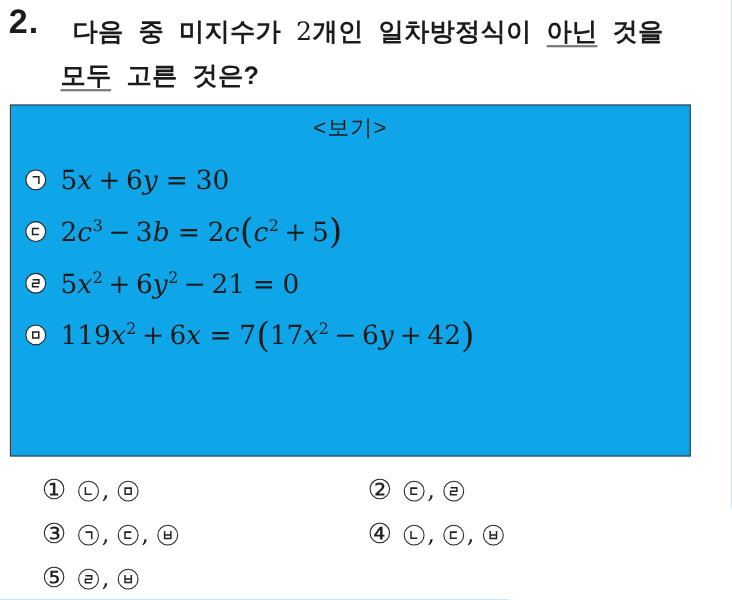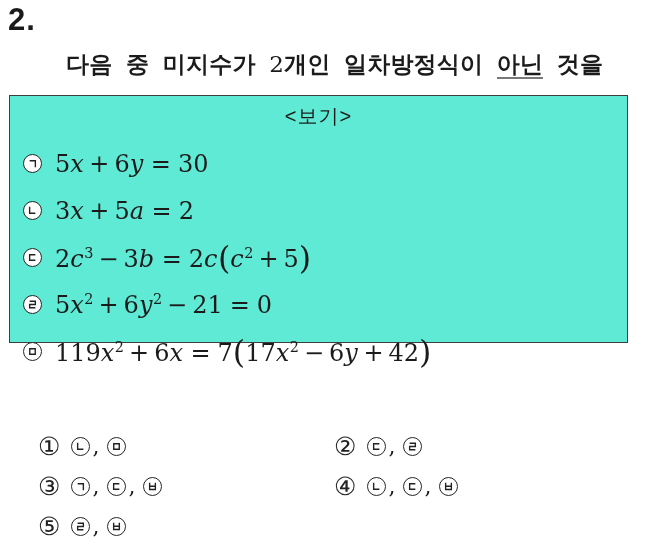--- a/index.html
+++ b/index.html
@@ -13,31 +13,30 @@
 
   
   .qnum {
     position:absolute; left:8px; top:2px;
     font-size:31px; font-weight:700; letter-spacing:1px;
   }
   .qtitle {
     position:absolute; left:55px; top:9px; width:590px;
     font-size:23px; font-weight:700; line-height:39px; word-spacing:7px;
     letter-spacing:0.2px;
-    margin-top:36px;
   }
   .tline1 { padding-left:11px; }
   .seg { white-space:pre; }
   .seg.u { border-bottom:2.5px solid #787878; padding-bottom:0px; }
   .seg.serif { font-family:"DejaVu Serif", serif; font-weight:500; }
 
   
   .bogi-box {
-    position:absolute; left:9px; top:95px; width:619px; height:248px;
-    border:1.6px solid #3e3e3e; background:#5eead4; box-sizing:border-box;
+    position:absolute; left:9px; top:95px; width:619px; height:320px;
+    border:1.6px solid #3e3e3e; background:#0ea5e9; box-sizing:border-box;
   }
   .bogi-header {
     text-align:center; margin-top:7px;
     font-size:20px; font-weight:500; letter-spacing:1px;
   }
   .eq-list { position:absolute; left:13px; top:44px; right:8px; }
   .eq-row { height:47px; display:flex; align-items:center; gap:13px; }
 
   
   .chc {
@@ -70,156 +69,149 @@
 </style>
 </head>
 <body>
 
 <div class="page">
 
   <span class="qnum">2.</span>
 
   <div class="qtitle">
     <div class="tline tline1" id="tline1"><span class="seg">다음 중 미지수가 </span><span class="seg serif">2</span><span class="seg">개인 일차방정식이 </span><span class="seg u">아닌</span><span class="seg"> 것을</span></div>
+    <div class="tline tline2" id="tline2"><span class="seg u">모두</span><span class="seg"> 고른 것은?</span></div>
   </div>
 
   <div class="bogi-box">
     <div class="bogi-header">&lt;보기&gt;</div>
     <div class="eq-list" id="eqList">
         <div class="eq-row">
           <span class="chc">
             <svg viewBox="0 0 10 10" width="11" height="11" aria-hidden="true">
               <path d="M2.4,2.5 H7.6 V8.4" fill="none" stroke="#222" stroke-width="1.25"></path>
             </svg>
           </span>
           <span class="math"><span class="num">5</span><span class="var">x</span><span class="op">+</span><span class="num">6</span><span class="var">y</span><span class="eqs">=</span><span class="num">30</span></span>
         </div>
         <div class="eq-row">
           <span class="chc">
             <svg viewBox="0 0 10 10" width="11" height="11" aria-hidden="true">
+              <path d="M7.6,2.5 H2.4 V7.5 H7.6" fill="none" stroke="#222" stroke-width="1.25"></path>
+            </svg>
+          </span>
+          <span class="math"><span class="num">2</span><span class="var">c</span><sup class="num">3</sup><span class="op">−</span><span class="num">3</span><span class="var">b</span><span class="eqs">=</span><span class="num">2</span><span class="var">c</span><span class="paren">(</span><span class="var">c</span><sup class="num">2</sup><span class="op">+</span><span class="num">5</span><span class="paren">)</span></span>
+        </div>
+        <div class="eq-row">
+          <span class="chc">
+            <svg viewBox="0 0 10 10" width="11" height="11" aria-hidden="true">
+              <path d="M2.4,2.1 H7.6 V5 H2.4 V7.9 H7.6" fill="none" stroke="#222" stroke-width="1.25"></path>
+            </svg>
+          </span>
+          <span class="math"><span class="num">5</span><span class="var">x</span><sup class="num">2</sup><span class="op">+</span><span class="num">6</span><span class="var">y</span><sup class="num">2</sup><span class="op">−</span><span class="num">21</span><span class="eqs">=</span><span class="num">0</span></span>
+        </div>
+        <div class="eq-row">
+          <span class="chc">
+            <svg viewBox="0 0 10 10" width="11" height="11" aria-hidden="true">
+              <path d="M2.5,2.5 H7.5 V7.5 H2.5 Z" fill="none" stroke="#222" stroke-width="1.25"></path>
+            </svg>
+          </span>
+          <span class="math"><span class="num">119</span><span class="var">x</span><sup class="num">2</sup><span class="op">+</span><span class="num">6</span><span class="var">x</span><span class="eqs">=</span><span class="num">7</span><span class="paren">(</span><span class="num">17</span><span class="var">x</span><sup class="num">2</sup><span class="op">−</span><span class="num">6</span><span class="var">y</span><span class="op">+</span><span class="num">42</span><span class="paren">)</span></span>
+        </div>
+      </div>
+  </div>
+
+  <div class="choices" id="choices">
+      <div class="choice">
+        <span class="cnum">①</span>
+        <span class="cmarks">
+          <span class="chc">
+            <svg viewBox="0 0 10 10" width="11" height="11" aria-hidden="true">
               <path d="M2.4,1.6 V7.5 H7.6" fill="none" stroke="#222" stroke-width="1.25"></path>
             </svg>
           </span>
-          <span class="math"><span class="num">3</span><span class="var">x</span><span class="op">+</span><span class="num">5</span><span class="var">a</span><span class="eqs">=</span><span class="num">2</span></span>
-        </div>
-        <div class="eq-row">
-          <span class="chc">
-            <svg viewBox="0 0 10 10" width="11" height="11" aria-hidden="true">
-              <path d="M7.6,2.5 H2.4 V7.5 H7.6" fill="none" stroke="#222" stroke-width="1.25"></path>
-            </svg>
-          </span>
-          <span class="math"><span class="num">2</span><span class="var">c</span><sup class="num">3</sup><span class="op">−</span><span class="num">3</span><span class="var">b</span><span class="eqs">=</span><span class="num">2</span><span class="var">c</span><span class="paren">(</span><span class="var">c</span><sup class="num">2</sup><span class="op">+</span><span class="num">5</span><span class="paren">)</span></span>
-        </div>
-        <div class="eq-row">
+          <span class="comma">,</span>
+          <span class="chc">
+            <svg viewBox="0 0 10 10" width="11" height="11" aria-hidden="true">
+              <path d="M2.5,2.5 H7.5 V7.5 H2.5 Z" fill="none" stroke="#222" stroke-width="1.25"></path>
+            </svg>
+          </span>
+        </span>
+      </div>
+      <div class="choice">
+        <span class="cnum">②</span>
+        <span class="cmarks">
+          <span class="chc">
+            <svg viewBox="0 0 10 10" width="11" height="11" aria-hidden="true">
+              <path d="M7.6,2.5 H2.4 V7.5 H7.6" fill="none" stroke="#222" stroke-width="1.25"></path>
+            </svg>
+          </span>
+          <span class="comma">,</span>
           <span class="chc">
             <svg viewBox="0 0 10 10" width="11" height="11" aria-hidden="true">
               <path d="M2.4,2.1 H7.6 V5 H2.4 V7.9 H7.6" fill="none" stroke="#222" stroke-width="1.25"></path>
             </svg>
           </span>
-          <span class="math"><span class="num">5</span><span class="var">x</span><sup class="num">2</sup><span class="op">+</span><span class="num">6</span><span class="var">y</span><sup class="num">2</sup><span class="op">−</span><span class="num">21</span><span class="eqs">=</span><span class="num">0</span></span>
-        </div>
-        <div class="eq-row">
-          <span class="chc">
-            <svg viewBox="0 0 10 10" width="11" height="11" aria-hidden="true">
-              <path d="M2.5,2.5 H7.5 V7.5 H2.5 Z" fill="none" stroke="#222" stroke-width="1.25"></path>
-            </svg>
-          </span>
-          <span class="math"><span class="num">119</span><span class="var">x</span><sup class="num">2</sup><span class="op">+</span><span class="num">6</span><span class="var">x</span><span class="eqs">=</span><span class="num">7</span><span class="paren">(</span><span class="num">17</span><span class="var">x</span><sup class="num">2</sup><span class="op">−</span><span class="num">6</span><span class="var">y</span><span class="op">+</span><span class="num">42</span><span class="paren">)</span></span>
-        </div>
-      </div>
-  </div>
-
-  <div class="choices" id="choices">
-      <div class="choice">
-        <span class="cnum">①</span>
+        </span>
+      </div>
+      <div class="choice">
+        <span class="cnum">③</span>
+        <span class="cmarks">
+          <span class="chc">
+            <svg viewBox="0 0 10 10" width="11" height="11" aria-hidden="true">
+              <path d="M2.4,2.5 H7.6 V8.4" fill="none" stroke="#222" stroke-width="1.25"></path>
+            </svg>
+          </span>
+          <span class="comma">,</span>
+          <span class="chc">
+            <svg viewBox="0 0 10 10" width="11" height="11" aria-hidden="true">
+              <path d="M7.6,2.5 H2.4 V7.5 H7.6" fill="none" stroke="#222" stroke-width="1.25"></path>
+            </svg>
+          </span>
+          <span class="comma">,</span>
+          <span class="chc">
+            <svg viewBox="0 0 10 10" width="11" height="11" aria-hidden="true">
+              <path d="M2.4,1.6 V7.7 H7.6 V1.6 M2.4,4.8 H7.6" fill="none" stroke="#222" stroke-width="1.25"></path>
+            </svg>
+          </span>
+        </span>
+      </div>
+      <div class="choice">
+        <span class="cnum">④</span>
         <span class="cmarks">
           <span class="chc">
             <svg viewBox="0 0 10 10" width="11" height="11" aria-hidden="true">
               <path d="M2.4,1.6 V7.5 H7.6" fill="none" stroke="#222" stroke-width="1.25"></path>
             </svg>
           </span>
           <span class="comma">,</span>
           <span class="chc">
             <svg viewBox="0 0 10 10" width="11" height="11" aria-hidden="true">
-              <path d="M2.5,2.5 H7.5 V7.5 H2.5 Z" fill="none" stroke="#222" stroke-width="1.25"></path>
-            </svg>
-          </span>
-        </span>
-      </div>
-      <div class="choice">
-        <span class="cnum">②</span>
-        <span class="cmarks">
-          <span class="chc">
-            <svg viewBox="0 0 10 10" width="11" height="11" aria-hidden="true">
-              <path d="M7.6,2.5 H2.4 V7.5 H7.6" fill="none" stroke="#222" stroke-width="1.25"></path>
-            </svg>
-          </span>
-          <span class="comma">,</span>
+              <path d="M7.6,2.5 H2.4 V7.5 H7.6" fill="none" stroke="#222" stroke-width="1.25"></path>
+            </svg>
+          </span>
+          <span class="comma">,</span>
+          <span class="chc">
+            <svg viewBox="0 0 10 10" width="11" height="11" aria-hidden="true">
+              <path d="M2.4,1.6 V7.7 H7.6 V1.6 M2.4,4.8 H7.6" fill="none" stroke="#222" stroke-width="1.25"></path>
+            </svg>
+          </span>
+        </span>
+      </div>
+      <div class="choice">
+        <span class="cnum">⑤</span>
+        <span class="cmarks">
           <span class="chc">
             <svg viewBox="0 0 10 10" width="11" height="11" aria-hidden="true">
               <path d="M2.4,2.1 H7.6 V5 H2.4 V7.9 H7.6" fill="none" stroke="#222" stroke-width="1.25"></path>
             </svg>
           </span>
-        </span>
-      </div>
-      <div class="choice">
-        <span class="cnum">③</span>
-        <span class="cmarks">
-          <span class="chc">
-            <svg viewBox="0 0 10 10" width="11" height="11" aria-hidden="true">
-              <path d="M2.4,2.5 H7.6 V8.4" fill="none" stroke="#222" stroke-width="1.25"></path>
-            </svg>
-          </span>
-          <span class="comma">,</span>
-          <span class="chc">
-            <svg viewBox="0 0 10 10" width="11" height="11" aria-hidden="true">
-              <path d="M7.6,2.5 H2.4 V7.5 H7.6" fill="none" stroke="#222" stroke-width="1.25"></path>
-            </svg>
-          </span>
           <span class="comma">,</span>
           <span class="chc">
             <svg viewBox="0 0 10 10" width="11" height="11" aria-hidden="true">
               <path d="M2.4,1.6 V7.7 H7.6 V1.6 M2.4,4.8 H7.6" fill="none" stroke="#222" stroke-width="1.25"></path>
             </svg>
           </span>
         </span>
       </div>
-      <div class="choice">
-        <span class="cnum">④</span>
-        <span class="cmarks">
-          <span class="chc">
-            <svg viewBox="0 0 10 10" width="11" height="11" aria-hidden="true">
-              <path d="M2.4,1.6 V7.5 H7.6" fill="none" stroke="#222" stroke-width="1.25"></path>
-            </svg>
-          </span>
-          <span class="comma">,</span>
-          <span class="chc">
-            <svg viewBox="0 0 10 10" width="11" height="11" aria-hidden="true">
-              <path d="M7.6,2.5 H2.4 V7.5 H7.6" fill="none" stroke="#222" stroke-width="1.25"></path>
-            </svg>
-          </span>
-          <span class="comma">,</span>
-          <span class="chc">
-            <svg viewBox="0 0 10 10" width="11" height="11" aria-hidden="true">
-              <path d="M2.4,1.6 V7.7 H7.6 V1.6 M2.4,4.8 H7.6" fill="none" stroke="#222" stroke-width="1.25"></path>
-            </svg>
-          </span>
-        </span>
-      </div>
-      <div class="choice">
-        <span class="cnum">⑤</span>
-        <span class="cmarks">
-          <span class="chc">
-            <svg viewBox="0 0 10 10" width="11" height="11" aria-hidden="true">
-              <path d="M2.4,2.1 H7.6 V5 H2.4 V7.9 H7.6" fill="none" stroke="#222" stroke-width="1.25"></path>
-            </svg>
-          </span>
-          <span class="comma">,</span>
-          <span class="chc">
-            <svg viewBox="0 0 10 10" width="11" height="11" aria-hidden="true">
-              <path d="M2.4,1.6 V7.7 H7.6 V1.6 M2.4,4.8 H7.6" fill="none" stroke="#222" stroke-width="1.25"></path>
-            </svg>
-          </span>
-        </span>
-      </div>
     </div>
 
 </div>
 
 </body></html>

